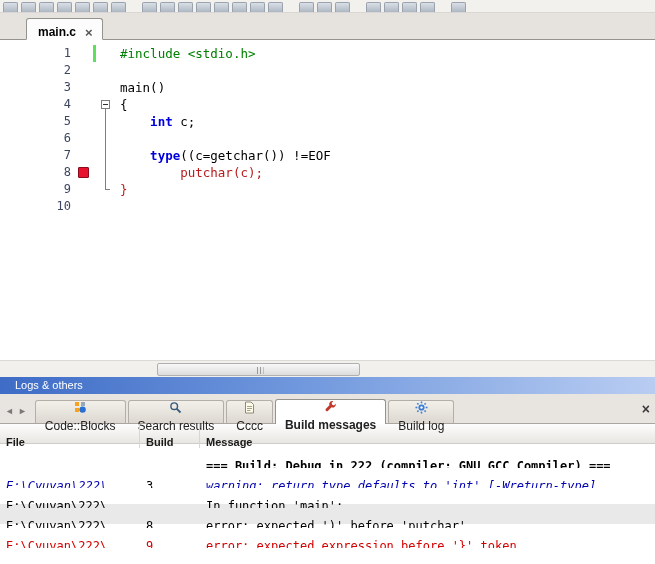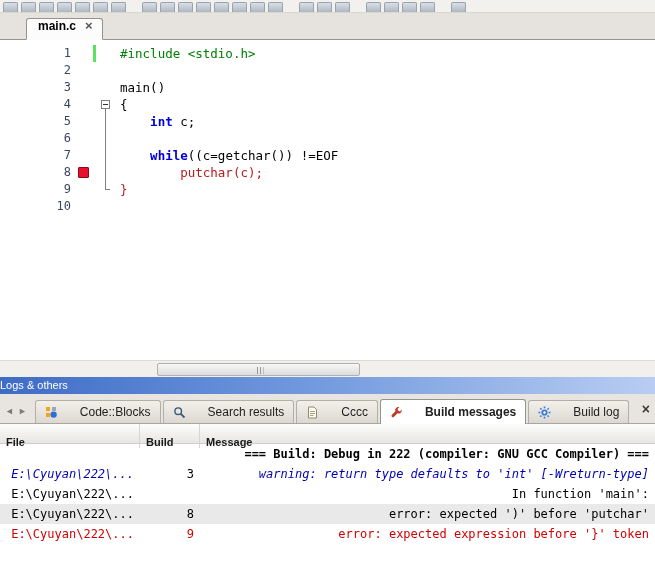--- a/index.html
+++ b/index.html
@@ -11,21 +11,21 @@
   
   .toolbar { height:13px; background:#f2f1ee; border-bottom:1px solid #d9d7d3;
              display:flex; align-items:flex-end; padding:0 3px; overflow:hidden; }
   .tbgroup { display:flex; gap:3px; margin-right:16px; align-items:flex-end; }
   .tbicon { width:15px; height:10px; border:1px solid #9aa3ad; border-bottom:none;
             border-radius:2px 2px 0 0; background:linear-gradient(#d9dfe6,#aeb7c2); display:inline-block; }
 
   
   .etabbar { height:27px; background:#e6e3de; border-bottom:1px solid #95938d;
              display:flex; align-items:flex-end; padding-left:26px; }
-  .etab { display:flex; align-items:flex-start; gap:9px; height:22px; margin-bottom:-1px;
+  .etab { display:flex; align-items:flex-end; gap:9px; height:22px; margin-bottom:-1px;
           padding:0 9px 0 11px; background:#fcfcfc; border:1px solid #95938d; border-bottom:1px solid #fcfcfc;
           border-radius:3px 3px 0 0; font-size:12px; font-weight:bold; }
   .etab .close { color:#555; font-size:13px; font-weight:bold; line-height:1; }
 
   
   .editor { position:relative; height:337px; background:#fff;
             font-family:"DejaVu Sans Mono","Liberation Mono",monospace; font-size:12.5px; }
   .code-lines { padding-top:5px; }
   .code-line { display:flex; height:17px; line-height:17px; }
   .ln { width:76px; text-align:right; padding-right:5px; color:#3c4660; font-size:12px; }
@@ -50,44 +50,44 @@
 
   
   .hscroll { position:absolute; left:0; right:0; bottom:0; height:17px;
              background:#f1f0ed; border-top:1px solid #dadad6; }
   .hthumb { position:absolute; left:24%; top:2px; width:31%; height:13px;
             background:linear-gradient(#f8f8f8,#dcdcdc); border:1px solid #b0b0b0; border-radius:2px; }
   .hgrip { position:absolute; left:50%; top:3px; width:9px; height:7px; transform:translateX(-50%);
            background:repeating-linear-gradient(90deg,#999 0 1px,transparent 1px 3px); }
 
   
-  .logcap { height:17px; line-height:17px; padding-left:0; color:#fff; font-size:11px;
+  .logcap { height:17px; line-height:17px; padding-left:15px; color:#fff; font-size:11px;
             background:linear-gradient(90deg,#3e6cc6 0%,#6f97dd 45%,#b9cdf2 100%); }
   .ltabbar { height:30px; background:#e8e5e0; border-bottom:1px solid #aaa69f;
              display:flex; align-items:flex-end; padding:0 5px; }
   .tab-scroll { display:flex; gap:4px; align-items:center; margin:0 8px 7px 0; color:#7a7a7a; font-size:9px; }
   .tab-scroll span { cursor:default; }
   .logs-tabs { display:flex; align-items:flex-end; }
-  .ltab { display:flex; align-items:center; gap:22px; height:23px; margin-right:2px; padding:0 9px;
+  .ltab { display:flex; align-items:center; gap:5px; height:23px; margin-right:2px; padding:0 9px;
           font-size:12px; color:#222; border:1px solid #b3afa8; border-bottom:none;
-          border-radius:3px 3px 0 0; background:linear-gradient(#f3f0ea,#dcd8d1); white-space:nowrap; }
+          border-radius:3px 3px 0 0; background:linear-gradient(#f3f0ea,#dcd8d1); white-space:nowrap;flex-direction:column; }
   .ltab.active { background:#fff; font-weight:bold; height:25px; margin-bottom:-1px; border-color:#95938d; }
   .licon { display:inline-flex; width:13px; height:13px; align-items:center; justify-content:center; }
   .licon svg { display:block; }
   .lclose { margin-left:auto; margin-bottom:7px; color:#3a3a3a; font-size:14px; font-weight:bold; line-height:1; }
 
   
   .mheader { display:flex; height:20px; background:linear-gradient(#fdfdfd,#e8e6e2);
              border-bottom:1px solid #cfcdc8; font-size:11px; font-weight:bold; color:#1a1a1a; }
   .hcell { padding:12px 6px; border-right:1px solid #d8d6d1; }
   .hcell.file { width:140px; } .hcell.line { width:60px; } .hcell.msg { flex:1; border-right:none; }
   .msgrows { font-family:"DejaVu Sans Mono","Liberation Mono",monospace; font-size:12px; }
   .msgrow { display:flex; height:20px; line-height:20px; }
   .msgrow.selected { background:#e9e9e9; }
-  .cell { padding:0 6px; white-space:nowrap; overflow:hidden;text-align:right; }
+  .cell { padding:12px 6px; white-space:nowrap; overflow:hidden; }
   .cfile { width:140px; } .cline { width:60px; } .cmsg { flex:1; }
   .style-build .cmsg { font-weight:bold; }
   .style-warning .cfile, .style-warning .cmsg { color:#0000b2; font-style:italic; }
   .style-error .cfile, .style-error .cline, .style-error .cmsg { color:#d40000; }
 </style>
 </head>
 <body>
 
 <div class="app">
 
@@ -187,21 +187,21 @@
           </div>
           <div class="ctext"></div>
         </div>
         <div class="code-line">
           <div class="ln">7</div>
           <div class="mark"></div>
           <div class="chg"></div>
           <div class="fold fold-line">
             <span class="foldline"></span>
           </div>
-          <div class="ctext"><span class="tok-plain">    </span><span class="tok-keyword">while</span><span class="tok-plain">((c=getchar()) !=EOF</span></div>
+          <div class="ctext"><span class="tok-plain">    </span><span class="tok-keyword">type</span><span class="tok-plain">((c=getchar()) !=EOF</span></div>
         </div>
         <div class="code-line">
           <div class="ln">8</div>
           <div class="mark">
             <span class="errsq"></span>
           </div>
           <div class="chg"></div>
           <div class="fold fold-line">
             <span class="foldline"></span>
           </div>

